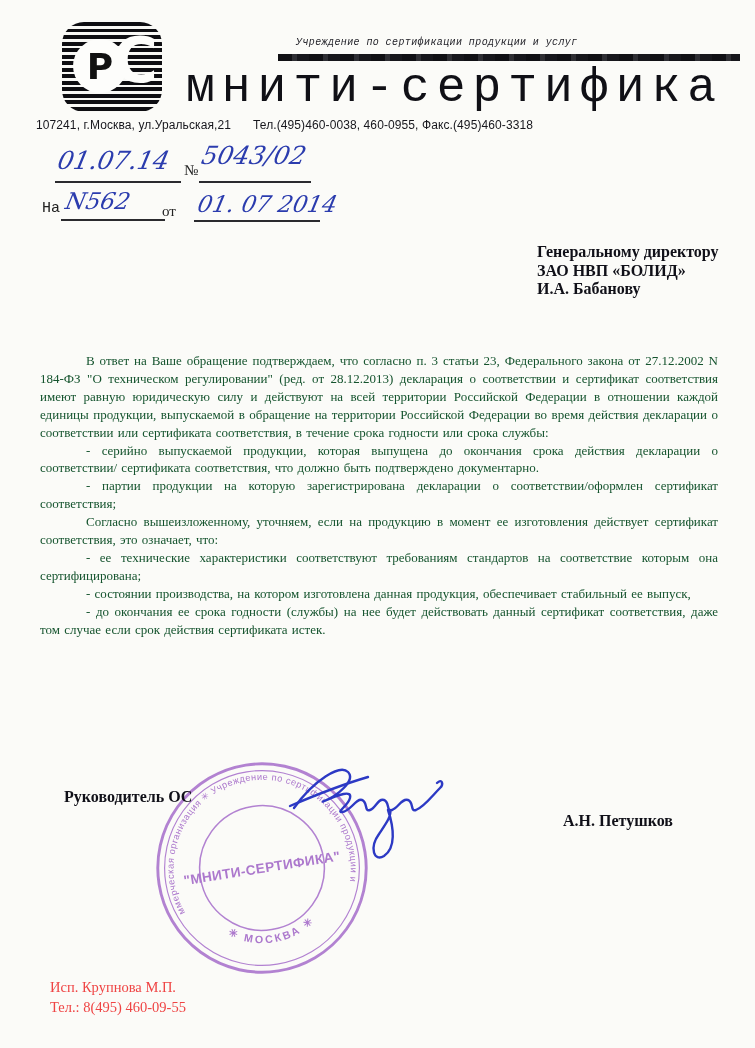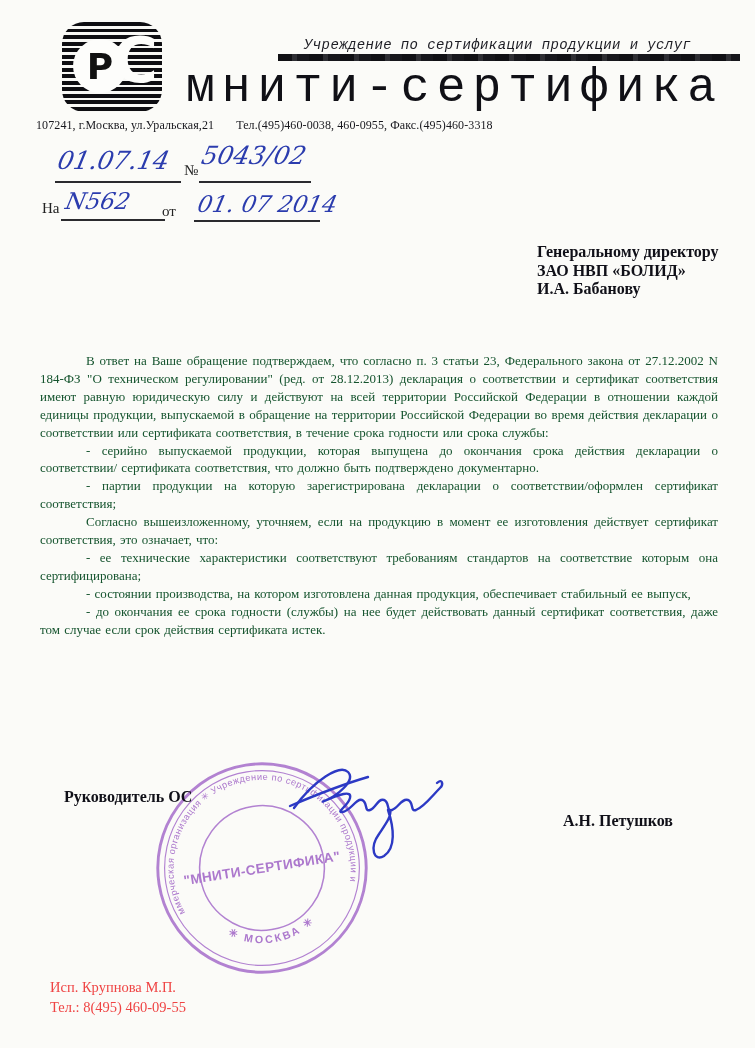--- a/index.html
+++ b/index.html
@@ -20,36 +20,36 @@
     background:#fdfdfb;display:flex;align-items:center;justify-content:center;
     font-family:"DejaVu Sans",sans-serif;font-weight:bold;font-size:36px;color:#111;
   }
   .logo-c{
     position:absolute;right:4px;top:8px;
     font-family:"DejaVu Sans",sans-serif;font-weight:bold;font-size:62px;color:#fdfdfb;
     line-height:1;
   }
   
   .tagline{
-    position:absolute;left:304px;top:37px;width:450px;
-    font-family:"Liberation Mono",monospace;font-style:italic;font-size:14px;
+    position:absolute;left:296px;top:37px;width:450px;
+    font-family:"Liberation Mono",monospace;font-style:italic;font-size:10px;
     letter-spacing:.4px;color:#1d1d24;white-space:nowrap;
   }
   .header-bar{
     position:absolute;left:278px;top:54px;width:462px;height:7px;
     background:repeating-linear-gradient(90deg,#101014 0 14px,#2e2e33 14px 19px,#17171c 19px 31px);
   }
   .org-name{
     position:absolute;left:186px;top:61px;
     font-family:"Liberation Mono",monospace;font-size:48px;letter-spacing:7px;
     color:#101016;white-space:nowrap;
   }
   .address-line{
     position:absolute;left:36px;top:118px;width:700px;
-    font-family:Liberation Serif, serif;font-size:12px;letter-spacing:.1px;
+    font-family:Liberation Sans, sans-serif;font-size:12px;letter-spacing:.1px;
     color:#17171d;white-space:nowrap;
   }
   .address-line .gap{display:inline-block;width:22px;}
   
   .hand{
     font-family:"DejaVu Serif",serif;font-style:italic;color:#2b3cae;
     transform:skewX(-12deg);display:inline-block;white-space:nowrap;
   }
   .refrow-label{
     position:absolute;font-family:"Liberation Serif",serif;font-size:15px;color:#222;
@@ -128,21 +128,21 @@
   <div class="address-line">
     <span>107241, г.Москва, ул.Уральская,21</span><span class="gap"></span><span>Тел.(495)460-0038, 460-0955, Факс.(495)460-3318</span>
   </div>
 
   <span class="hand hw-date1">01.07.14</span>
   <div class="u-line" style="left:55px;top:181px;width:126px;"></div>
   <span class="refrow-label" style="left:184px;top:162px;">№</span>
   <span class="hand hw-num">5043/02</span>
   <div class="u-line" style="left:199px;top:181px;width:112px;"></div>
 
-  <span class="refrow-label" style="left:42px;top:200px;">На</span>
+  <span class="refrow-label" style="left:42px;top:200px;font-family:Liberation Mono, monospace;">На</span>
   <span class="hand hw-in-num">N562</span>
   <div class="u-line" style="left:61px;top:219px;width:104px;"></div>
   <span class="refrow-label" style="left:162px;top:203px;">от</span>
   <span class="hand hw-in-date">01. 07 2014</span>
   <div class="u-line" style="left:194px;top:220px;width:126px;"></div>
 
   <div class="recipient">
     <div>Генеральному директору</div>
     <div>ЗАО НВП «БОЛИД»</div>
     <div>И.А. Бабанову</div>

